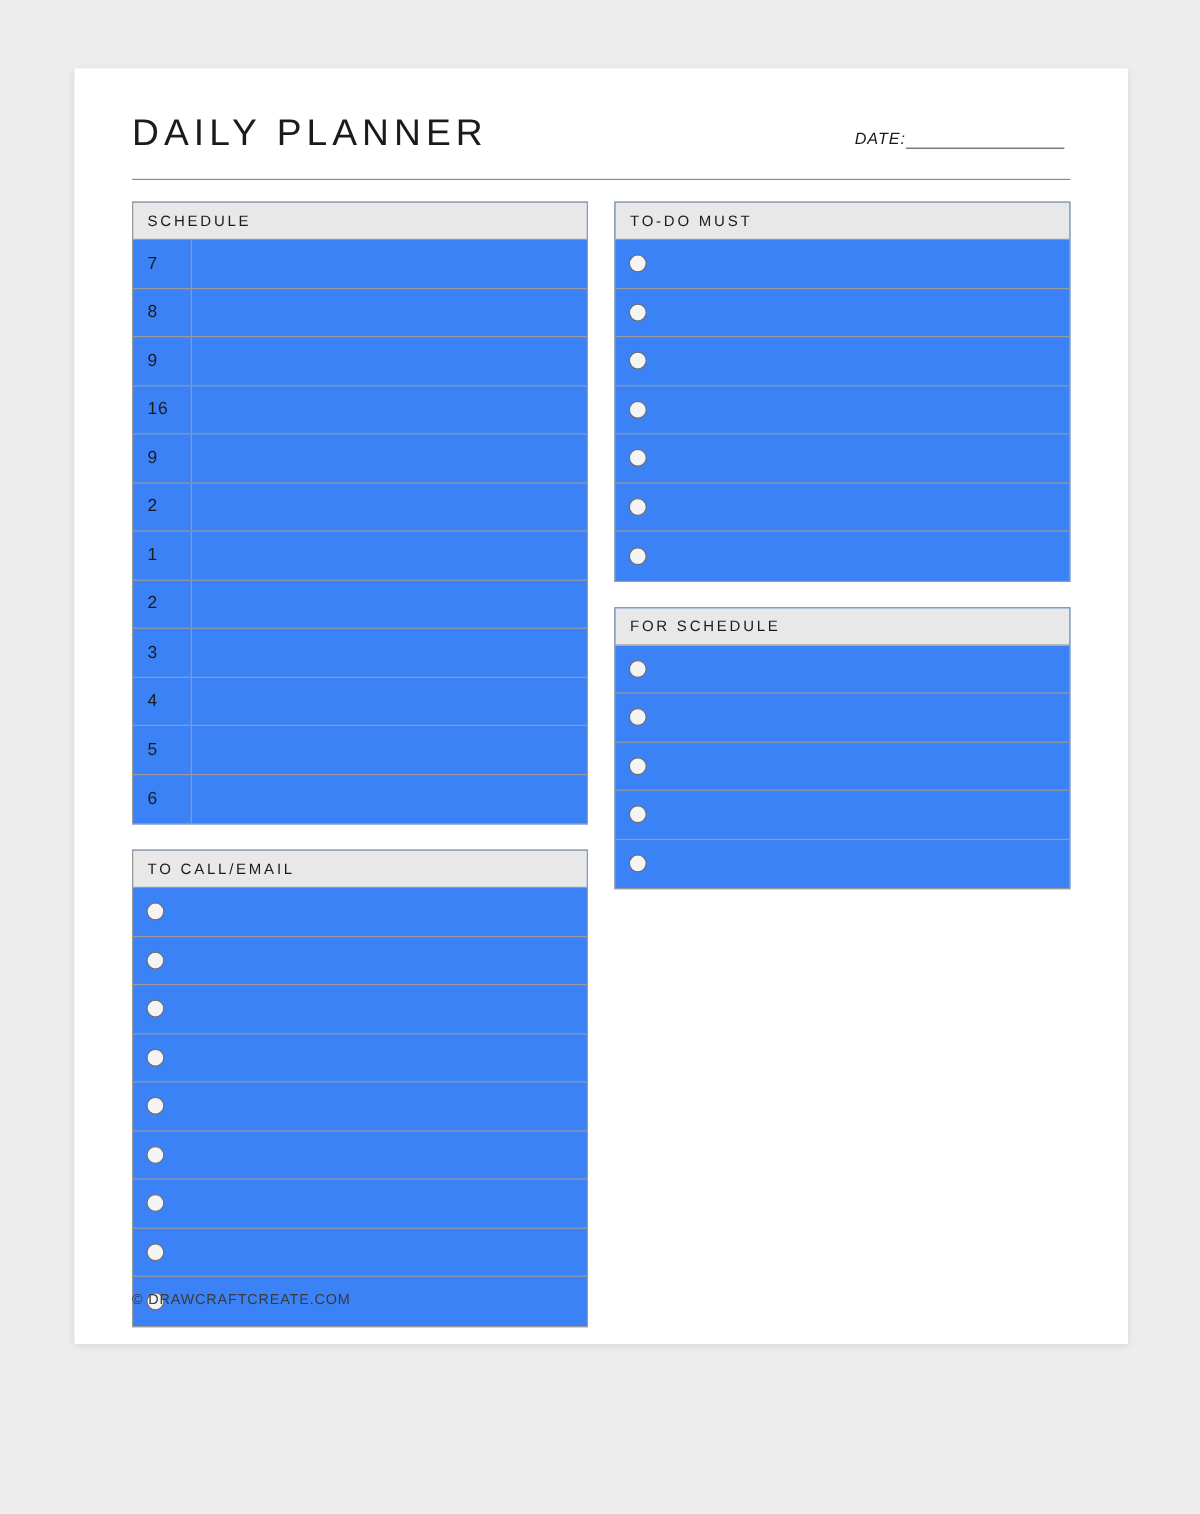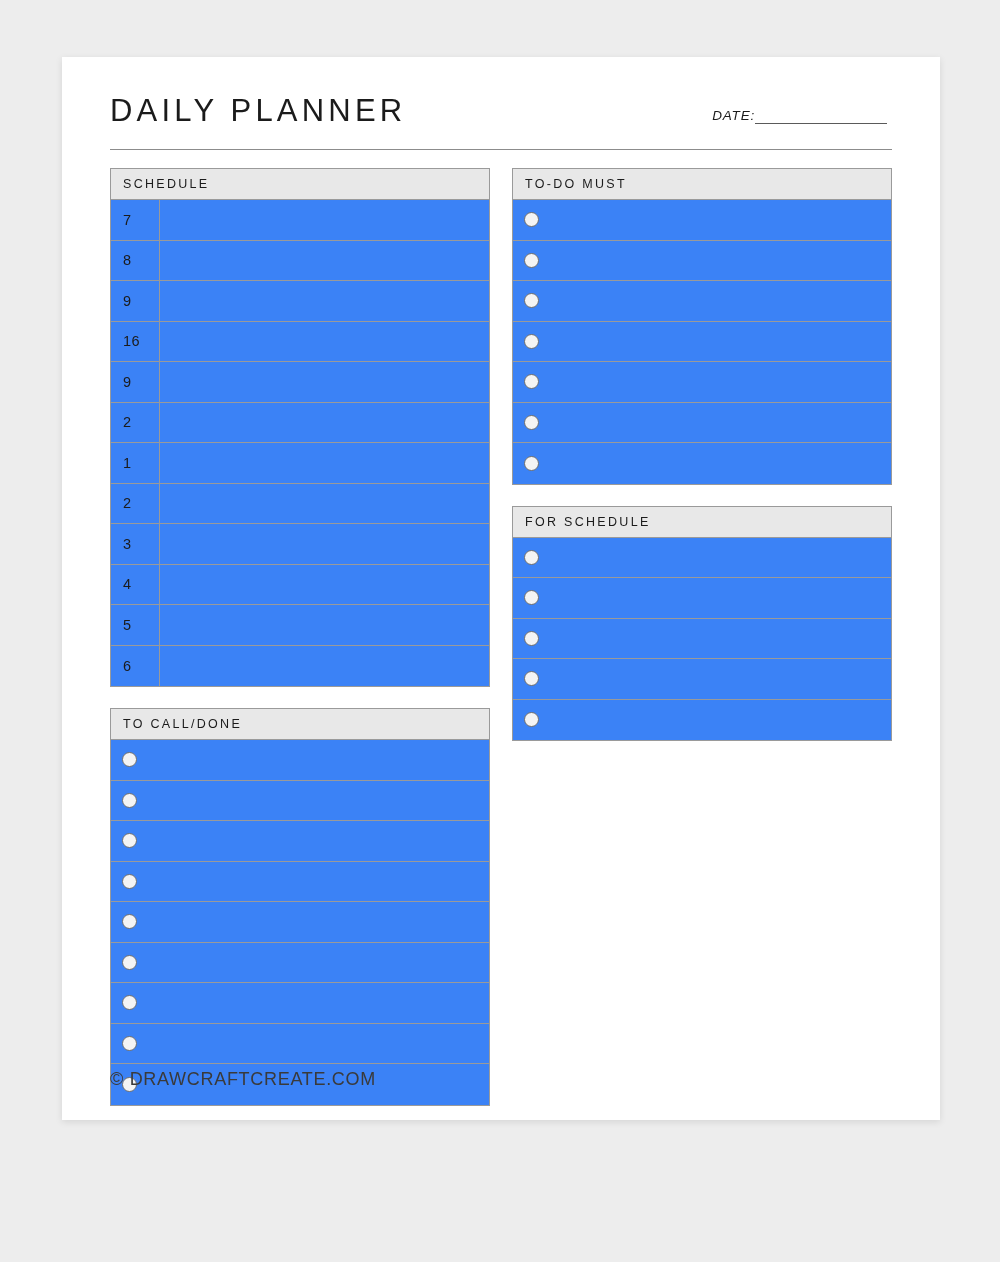--- a/index.html
+++ b/index.html
@@ -135,21 +135,21 @@
     background: #f4f4f4;
     flex: 0 0 auto;
   }
   .check-write { flex: 1; height: 100%; }
 
   
   #footer {
     position: absolute;
     left: 48px;
     bottom: 30px;
-    font-size: 18px;
+    font-size: 12px;
     letter-spacing: 0.7px;
     color: #3a3a3a;
     white-space: nowrap;
   }
 </style>
 </head>
 <body>
 
 <div id="page">
 
@@ -214,21 +214,21 @@
               <div class="sched-write"></div>
             </div>
             <div class="sched-row">
               <div class="sched-hour">6</div>
               <div class="sched-write"></div>
             </div>
           </div>
       </div>
 
       <div class="box">
-        <div class="box-header">TO CALL/DONE</div>
+        <div class="box-header">TO CALL/EMAIL</div>
         <div id="to-call-email-rows">
             <div class="check-row">
               <span class="circle"></span>
               <span class="check-write"></span>
             </div>
             <div class="check-row">
               <span class="circle"></span>
               <span class="check-write"></span>
             </div>
             <div class="check-row">

